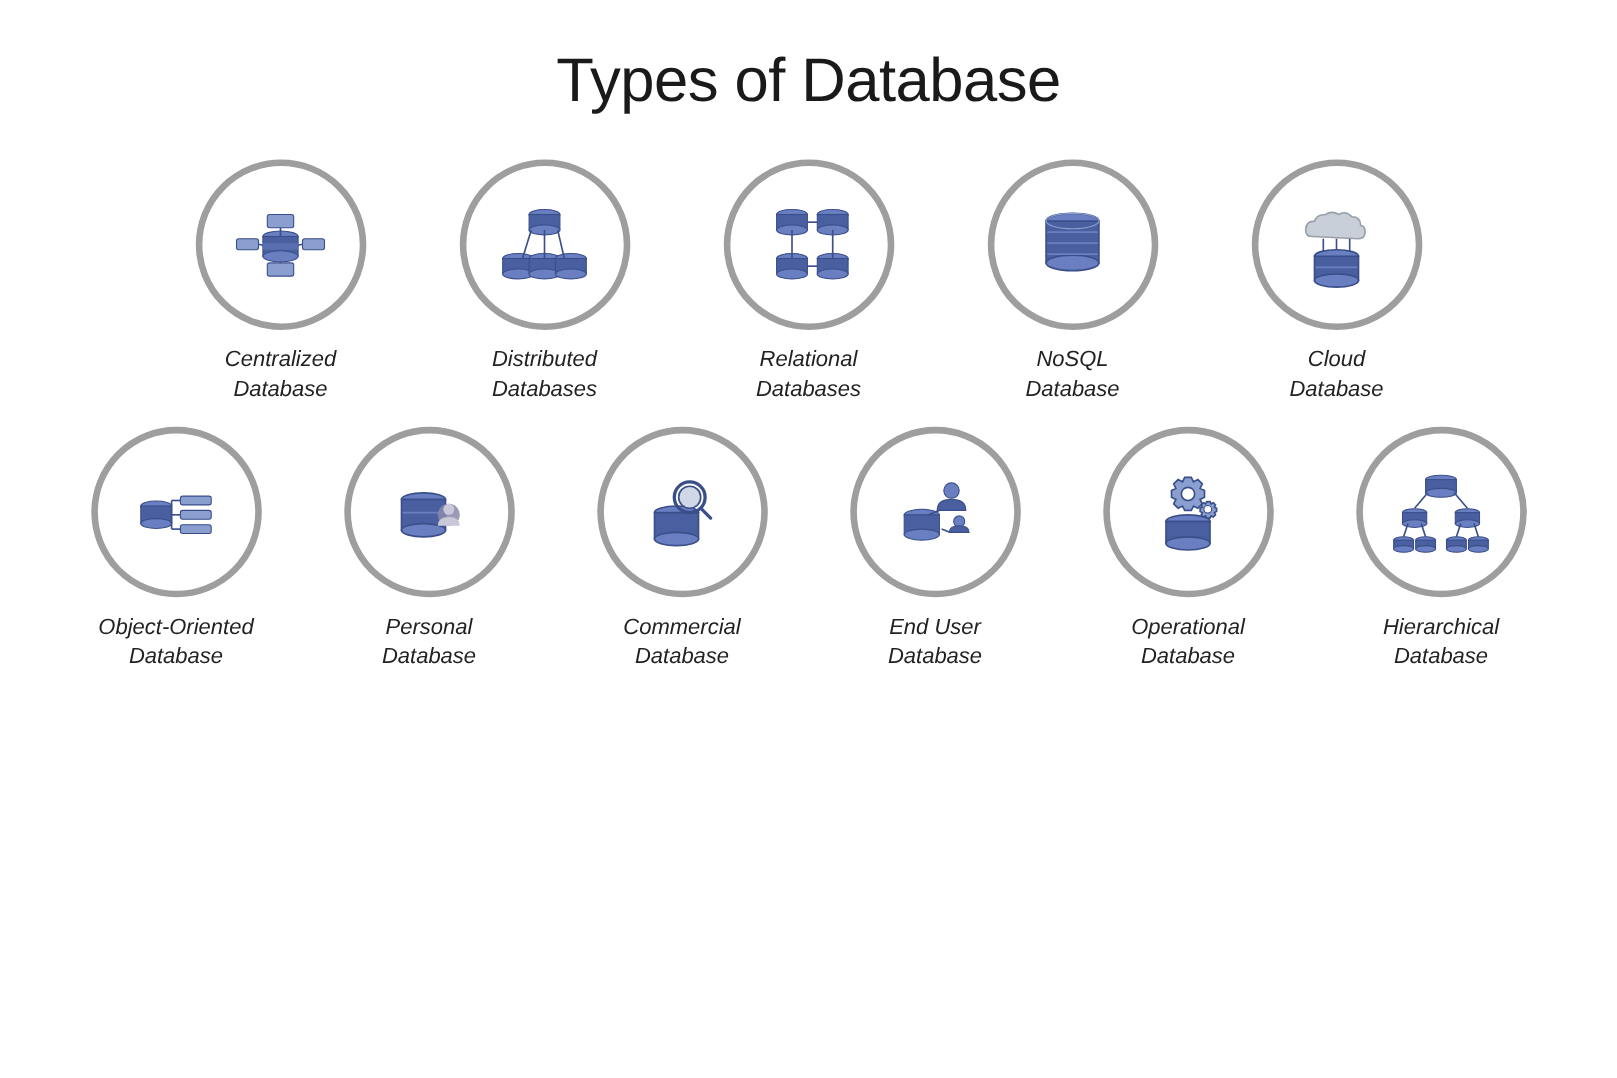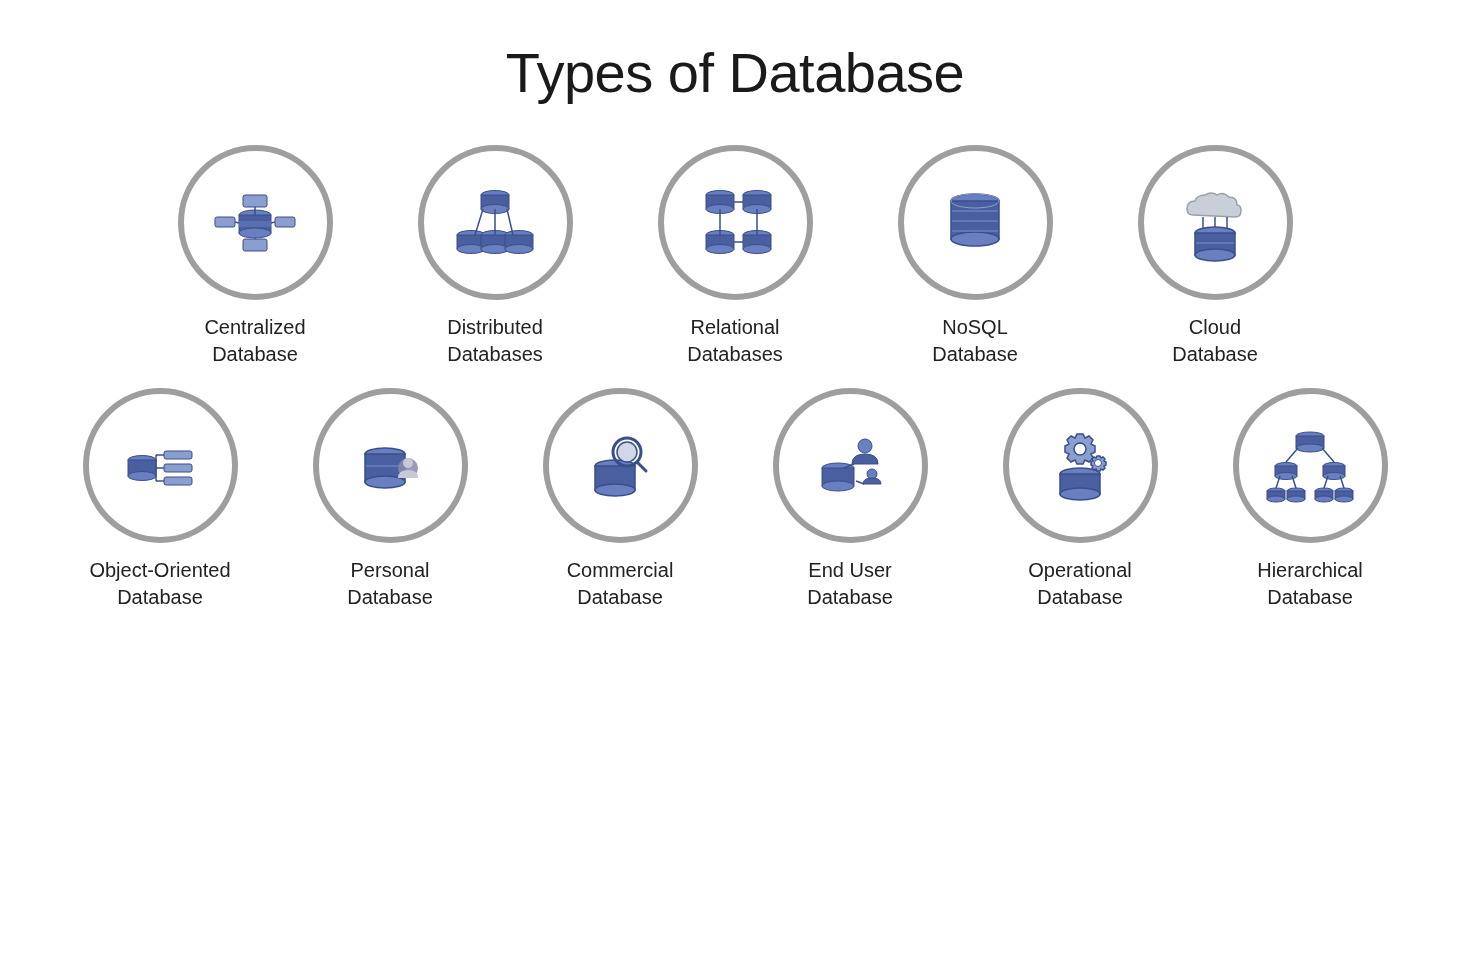--- a/index.html
+++ b/index.html
@@ -25,20 +25,21 @@
     .grid-container {
       display: flex;
       flex-direction: column;
       gap: 20px;
       width: 100%;
     }
     .grid-row {
       display: flex;
       justify-content: center;
       gap: 30px;
+      font-style: italic;
     }
     .db-item {
       display: flex;
       flex-direction: column;
       align-items: center;
       gap: 14px;
       width: 210px;
     }
     .circle-icon {
       width: 155px;

